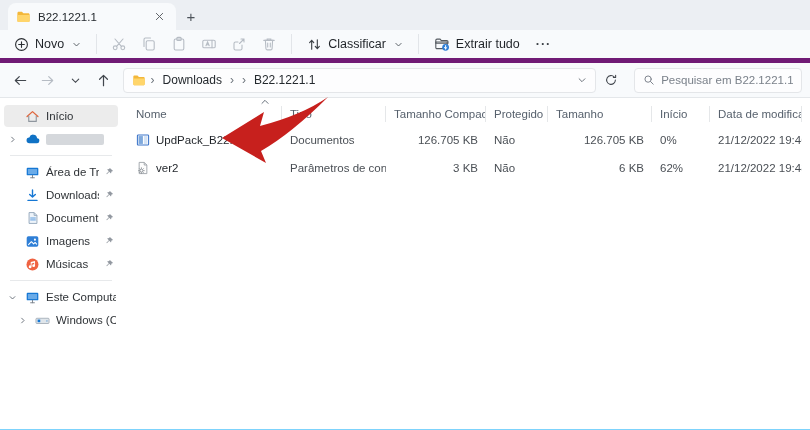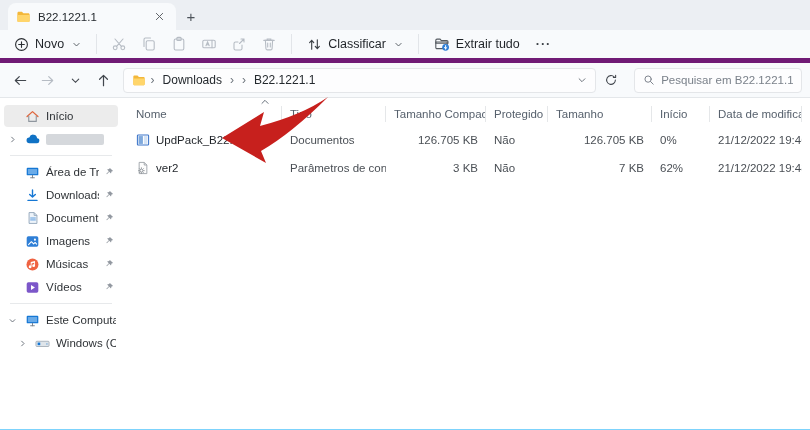--- a/index.html
+++ b/index.html
@@ -332,35 +332,20 @@
       </div>
       <div class="sitem">
         <span class="chevslot"></span>
         <span class="sicon">
             <svg width="15" height="15" viewBox="0 0 16 16">
               <circle cx="8" cy="8" r="6.4" fill="#ef6342"></circle>
               <path d="M10.7 4.3v5a1.5 1.5 0 1 1-.9-1.4V6.2L7 6.9v3.6a1.5 1.5 0 1 1-.9-1.4V5.4z" fill="#fff"></path>
             </svg>
           </span>
         <span class="slabel">Músicas</span>
-        <span class="pin">
-            <svg width="10" height="10" viewBox="0 0 12 12">
-              <path d="M7.1 1.1l3.8 3.8-1.9.5-.6 2.4-2.1-2.1-2.8 3-.7-.7 3-2.8-2.1-2.1 2.4-.6z" fill="#9298a0"></path>
-            </svg>
-          </span>
-      </div>
-      <div class="sitem">
-        <span class="chevslot"></span>
-        <span class="sicon">
-            <svg width="15" height="15" viewBox="0 0 16 16">
-              <rect x="1.8" y="2.5" width="12.4" height="11" rx="1.8" fill="#7c57c9"></rect>
-              <path d="M6.4 5.4l4.2 2.6-4.2 2.6z" fill="#fff"></path>
-            </svg>
-          </span>
-        <span class="slabel">Vídeos</span>
         <span class="pin">
             <svg width="10" height="10" viewBox="0 0 12 12">
               <path d="M7.1 1.1l3.8 3.8-1.9.5-.6 2.4-2.1-2.1-2.8 3-.7-.7 3-2.8-2.1-2.1 2.4-.6z" fill="#9298a0"></path>
             </svg>
           </span>
       </div>
       <hr class="ssep">
       <div class="sitem">
         <span class="chevslot">
             <svg width="9" height="9" viewBox="0 0 12 12" fill="none" stroke="#5f6670" stroke-width="1.2">
@@ -437,21 +422,21 @@
                 <path d="M9.4 1.6v3h3" fill="none" stroke="#9aa0a6" stroke-width="1"></path>
                 <circle cx="6.2" cy="11" r="1.7" fill="none" stroke="#878d93" stroke-width="1"></circle>
                 <path d="M6.2 8.6v-.9M6.2 13.4v.9M3.8 11h-.9M8.6 11h.9M4.6 9.4l-.7-.7M7.8 12.6l.7.7M7.8 9.4l.7-.7M4.6 12.6l-.7.7" stroke="#878d93" stroke-width=".9" stroke-linecap="round"></path>
               </svg>
             </span>
           <span>ver2</span>
         </div>
         <div class="cell">Parâmetros de configuraç...</div>
         <div class="cell right">3 KB</div>
         <div class="cell">Não</div>
-        <div class="cell right">7 KB</div>
+        <div class="cell right">6 KB</div>
         <div class="cell">62%</div>
         <div class="cell">21/12/2022 19:48</div>
       </div>
     </main>
   </div>
 
   <svg class="arrow" width="160" height="90" viewBox="0 0 160 90">
     <path d="M42 53 L84 27 L80 41 Q122 30 148 12 Q112 48 81 66 L86 78 Z" fill="#c7201d"></path>
   </svg>
 

